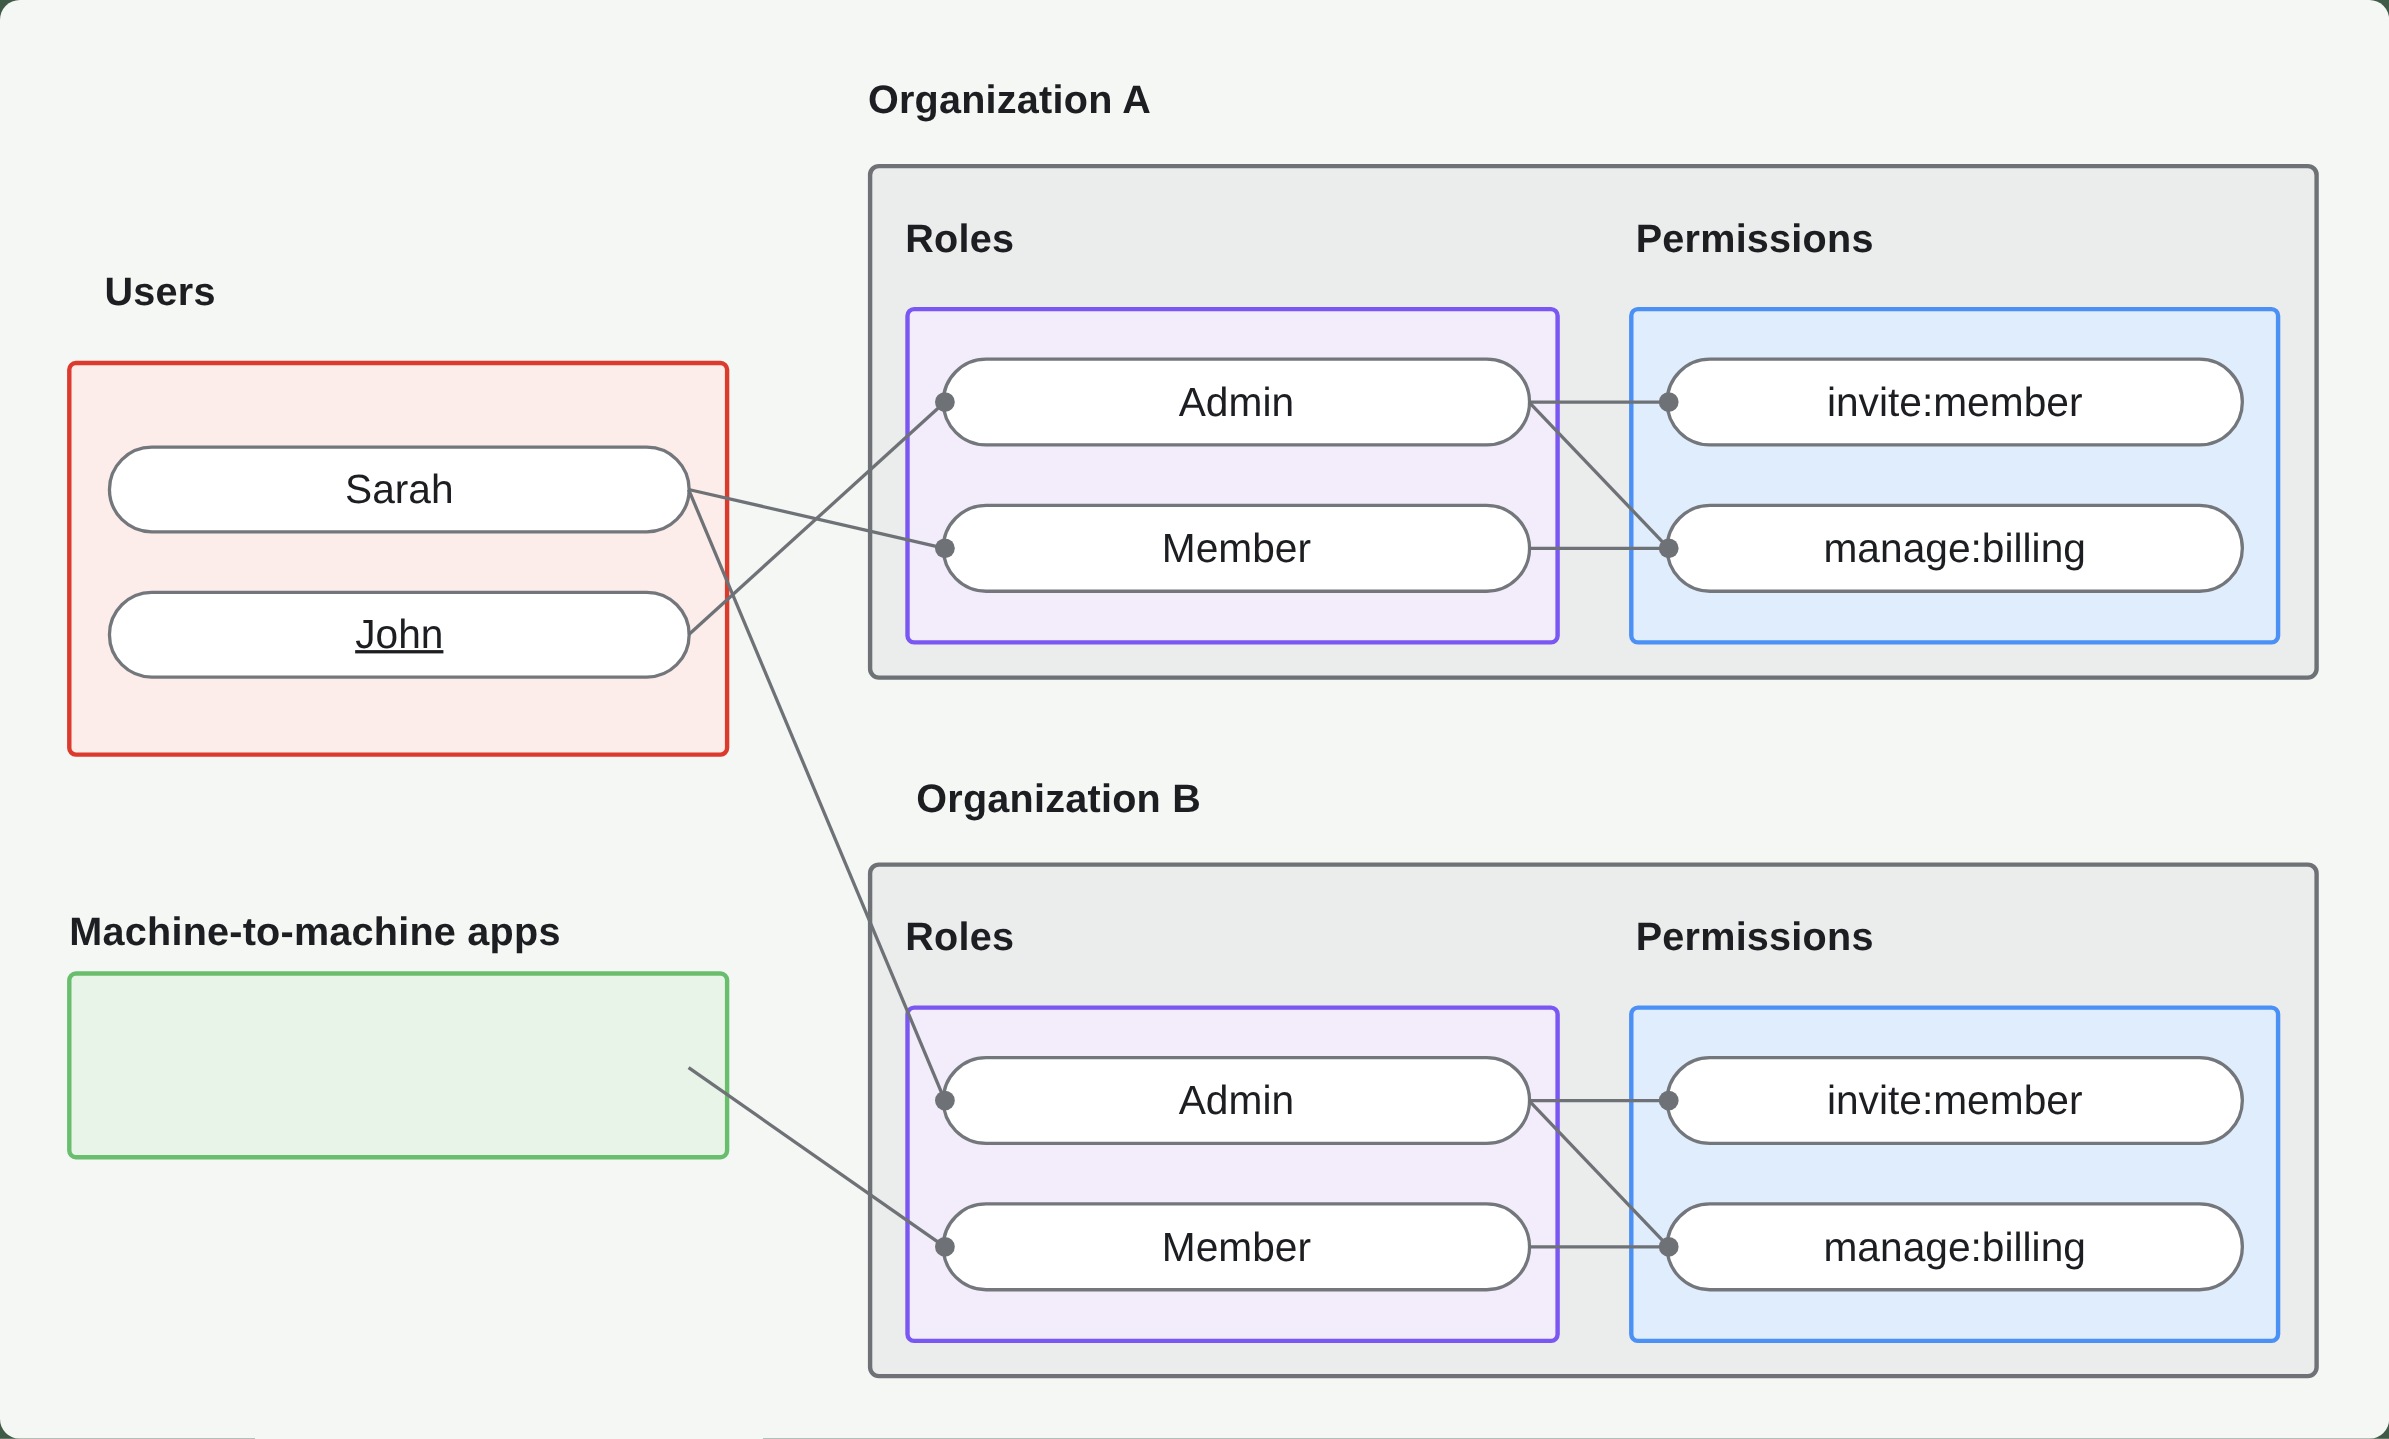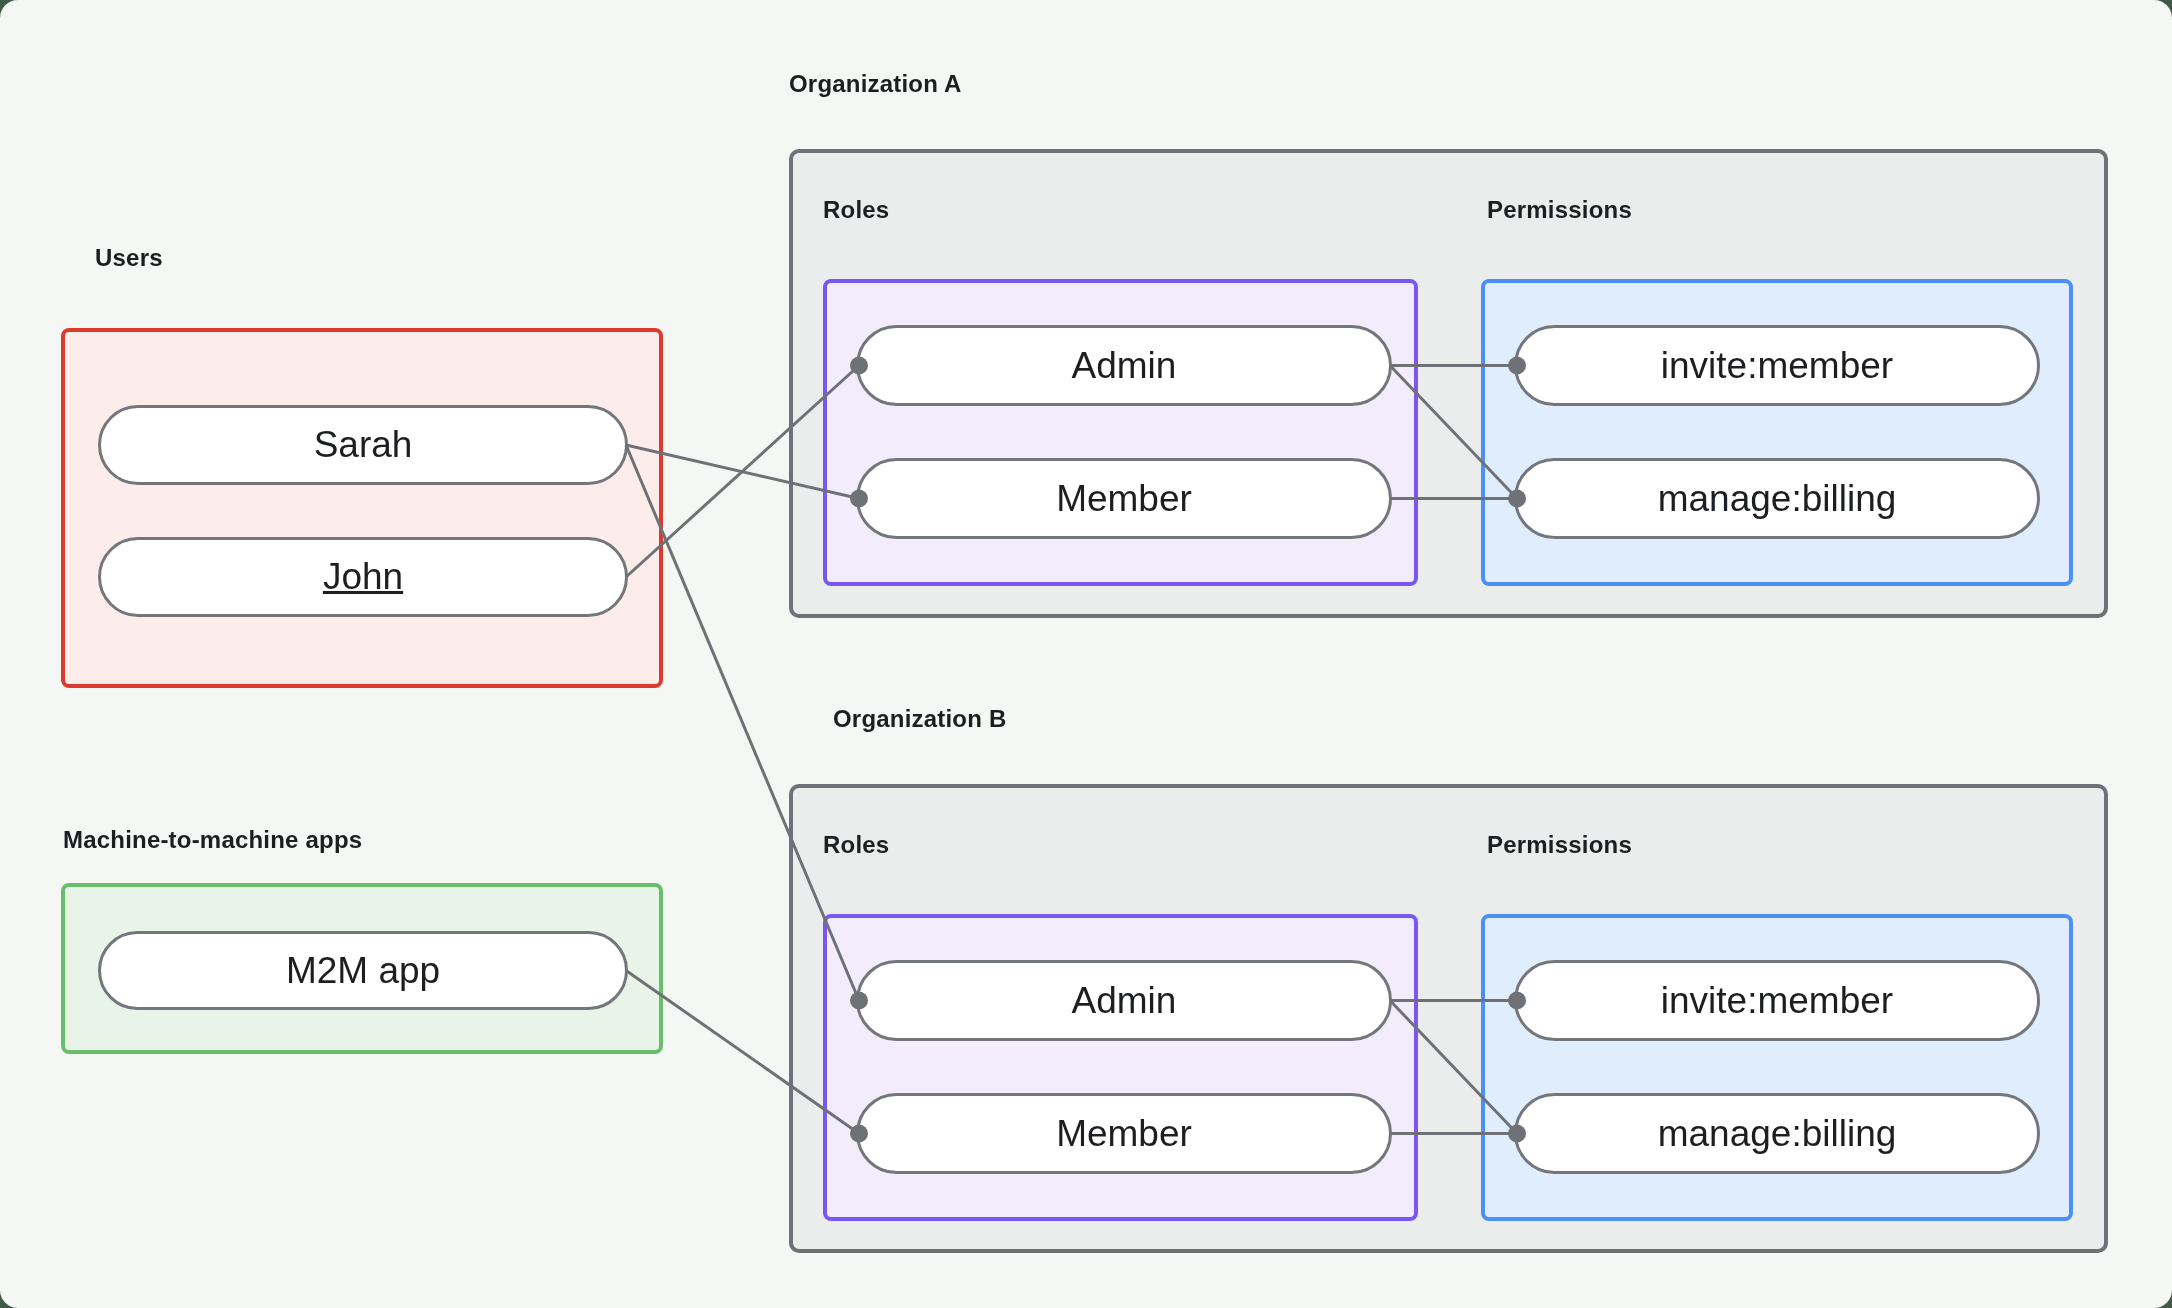--- a/index.html
+++ b/index.html
@@ -12,21 +12,21 @@
     position: relative;
     width: 2172px;
     height: 1308px;
     background: var(--canvas-bg, #f4f7f4);
     border-radius: 18px;
     overflow: hidden;
     color: var(--text-color, #1c1e21);
   }
   .label {
     position: absolute;
-    font-size: 24px;
+    font-size: 36px;
     font-weight: 600;
     letter-spacing: 0.2px;
     white-space: nowrap;
     z-index: 3;
   }
   .box { position: absolute; z-index: 1; }
   .pill {
     position: absolute;
     z-index: 3;
     display: flex;
@@ -121,21 +121,20 @@
   <div class="box" id="m2m-box"></div>
   <div class="box org-box" id="org-a-box"></div>
   <div class="box org-box" id="org-b-box"></div>
   <div class="box roles-box" id="roles-a-box"></div>
   <div class="box perms-box" id="perms-a-box"></div>
   <div class="box roles-box" id="roles-b-box"></div>
   <div class="box perms-box" id="perms-b-box"></div>
 
   <div class="pill" id="node-sarah">Sarah</div>
   <div class="pill" id="node-john">John</div>
-  <div class="pill" id="node-m2m">M2M app</div>
 
   <div class="pill" id="node-admin-a">Admin</div>
   <div class="pill" id="node-member-a">Member</div>
   <div class="pill" id="node-invite-a">invite:member</div>
   <div class="pill" id="node-manage-a">manage:billing</div>
 
   <div class="pill" id="node-admin-b">Admin</div>
   <div class="pill" id="node-member-b">Member</div>
   <div class="pill" id="node-invite-b">invite:member</div>
   <div class="pill" id="node-manage-b">manage:billing</div>

